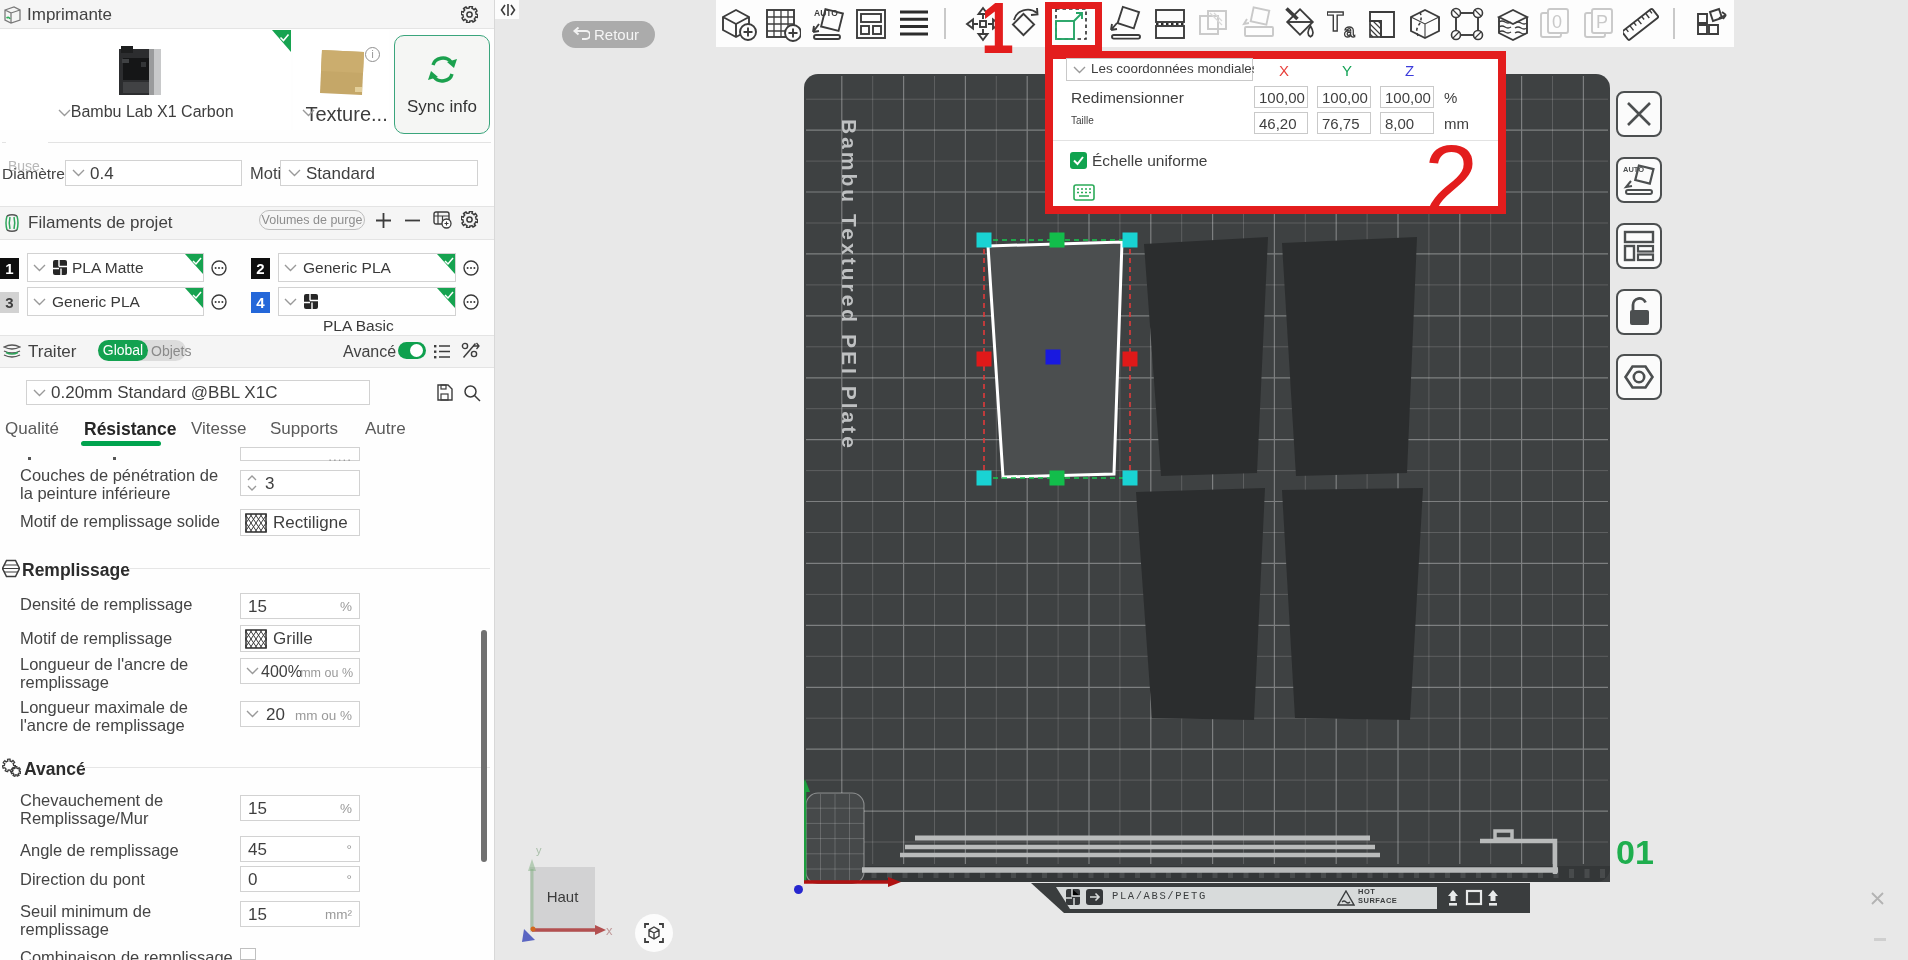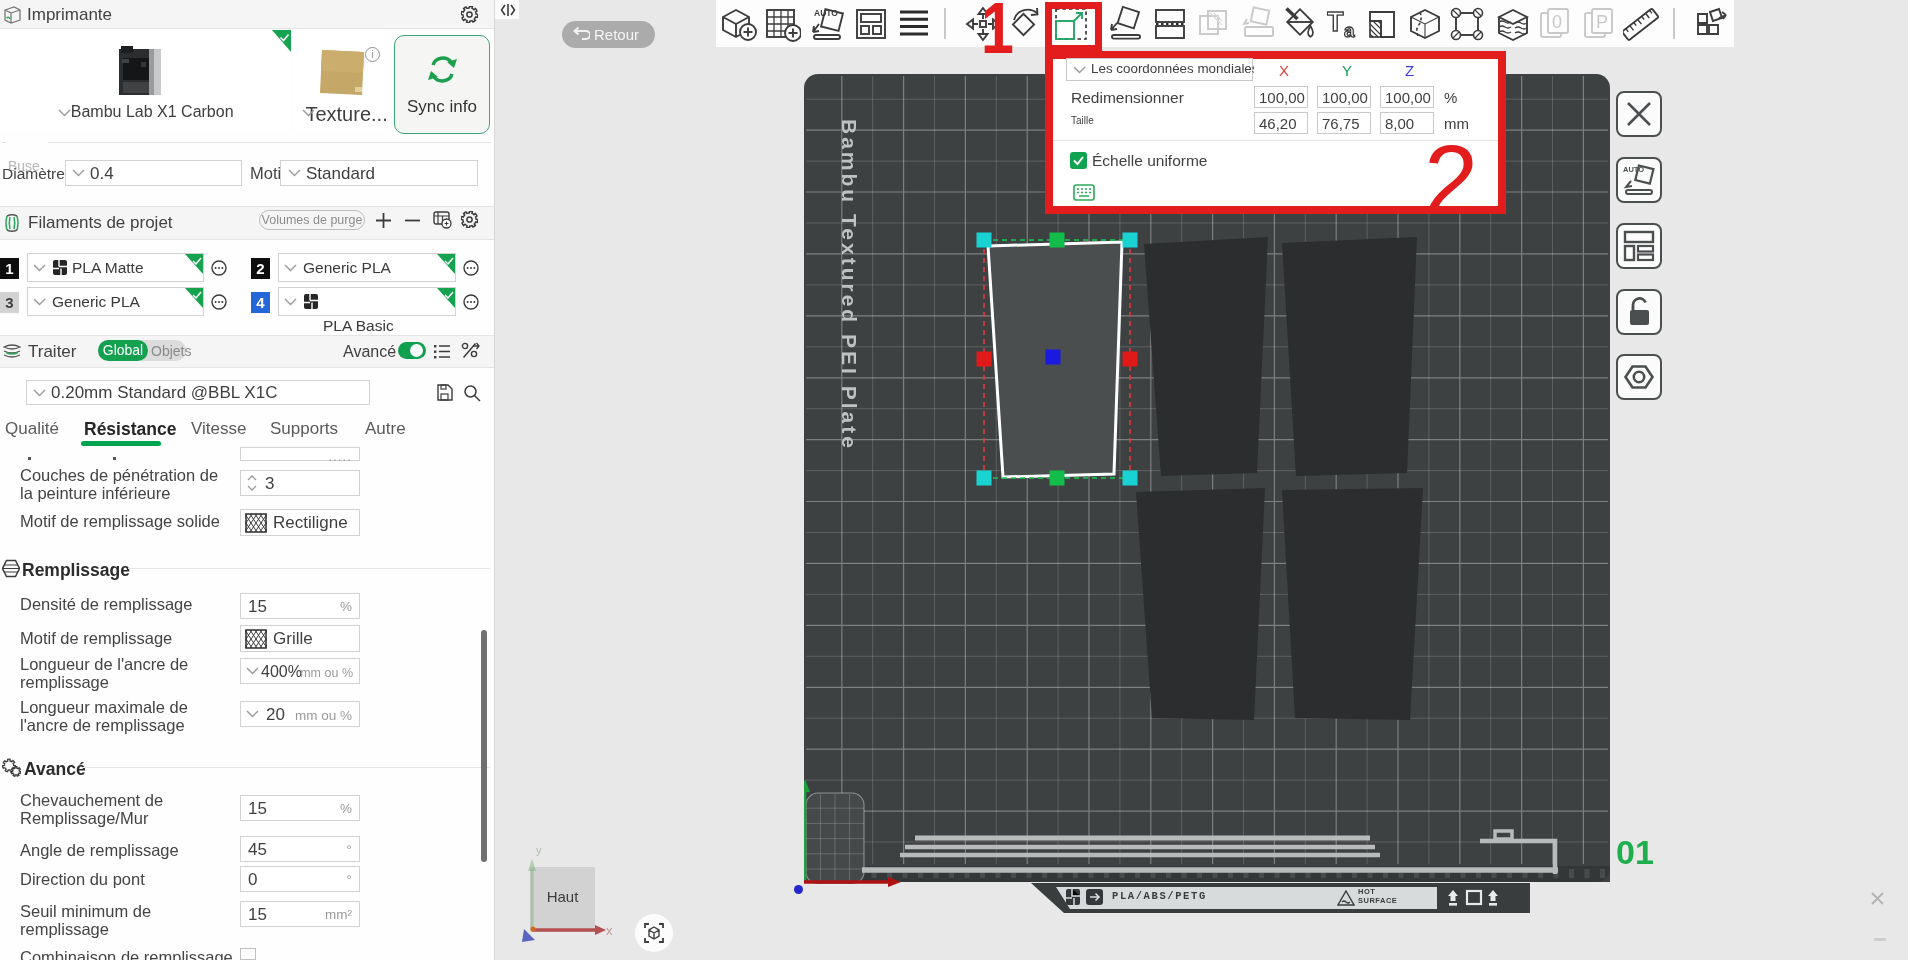--- a/index.html
+++ b/index.html
@@ -280,21 +280,21 @@
         <polygon points="26,5 407,5 407,27 40,27" fill="#d8dbdb"></polygon>
       </svg>
       <svg class="abs" style="left:1066px;top:889px;" width="14" height="16" viewBox="0 0 14 16">
         <rect x="0" y="0" width="14" height="16" rx="2" fill="#35383a"></rect>
         <path d="M6 0 L6 7 L14 7 M6 9 L0 9 M8 9 L8 16" stroke="#d8dbdb" stroke-width="1.5"></path>
       </svg>
       <svg class="abs" style="left:1086px;top:889px;" width="17" height="16" viewBox="0 0 17 16">
         <rect x="0" y="0" width="17" height="16" rx="3" fill="#35383a"></rect>
         <path d="M4 8 L13 8 M9.5 4.5 L13 8 L9.5 11.5" fill="none" stroke="#d8dbdb" stroke-width="1.6"></path>
       </svg>
-      <div class="abs" style="left:1112px;top:890px;font-family:'Liberation Mono',monospace;font-size:10.5px;font-weight:700;color:#3a3d3e;letter-spacing:1.6px;">PLA/ABS/PETG</div>
+      <div class="abs" style="left:1112px;top:890px;font-family:'Liberation Mono',monospace;font-size:10.5px;font-weight:400;color:#3a3d3e;letter-spacing:1.6px;">PLA/ABS/PETG</div>
       <svg class="abs" style="left:1337px;top:890px;" width="18" height="16" viewBox="0 0 18 16">
         <path d="M9 1 L17 15 L1 15 Z" fill="none" stroke="#3a3d3e" stroke-width="1.4"></path>
         <path d="M5 12 Q7 10 9 12 T13 12" fill="none" stroke="#3a3d3e" stroke-width="1.2"></path>
       </svg>
       <div class="abs" style="left:1358px;top:888px;font-size:7.5px;font-weight:700;color:#3a3d3e;line-height:8.5px;letter-spacing:0.5px;">HOT<br>SURFACE</div>
       <svg class="abs" style="left:1445px;top:888px;" width="60" height="19" viewBox="0 0 60 19">
         <path d="M8 2 L13 8 L10.5 8 L10.5 13 L5.5 13 L5.5 8 L3 8 Z" fill="#e8eaea"></path>
         <rect x="4" y="15" width="8" height="2.6" fill="#e8eaea"></rect>
         <rect x="22" y="3" width="14" height="13" fill="none" stroke="#e8eaea" stroke-width="2.2"></rect>
         <path d="M48 2 L53 8 L50.5 8 L50.5 13 L45.5 13 L45.5 8 L43 8 Z" fill="#e8eaea"></path>

